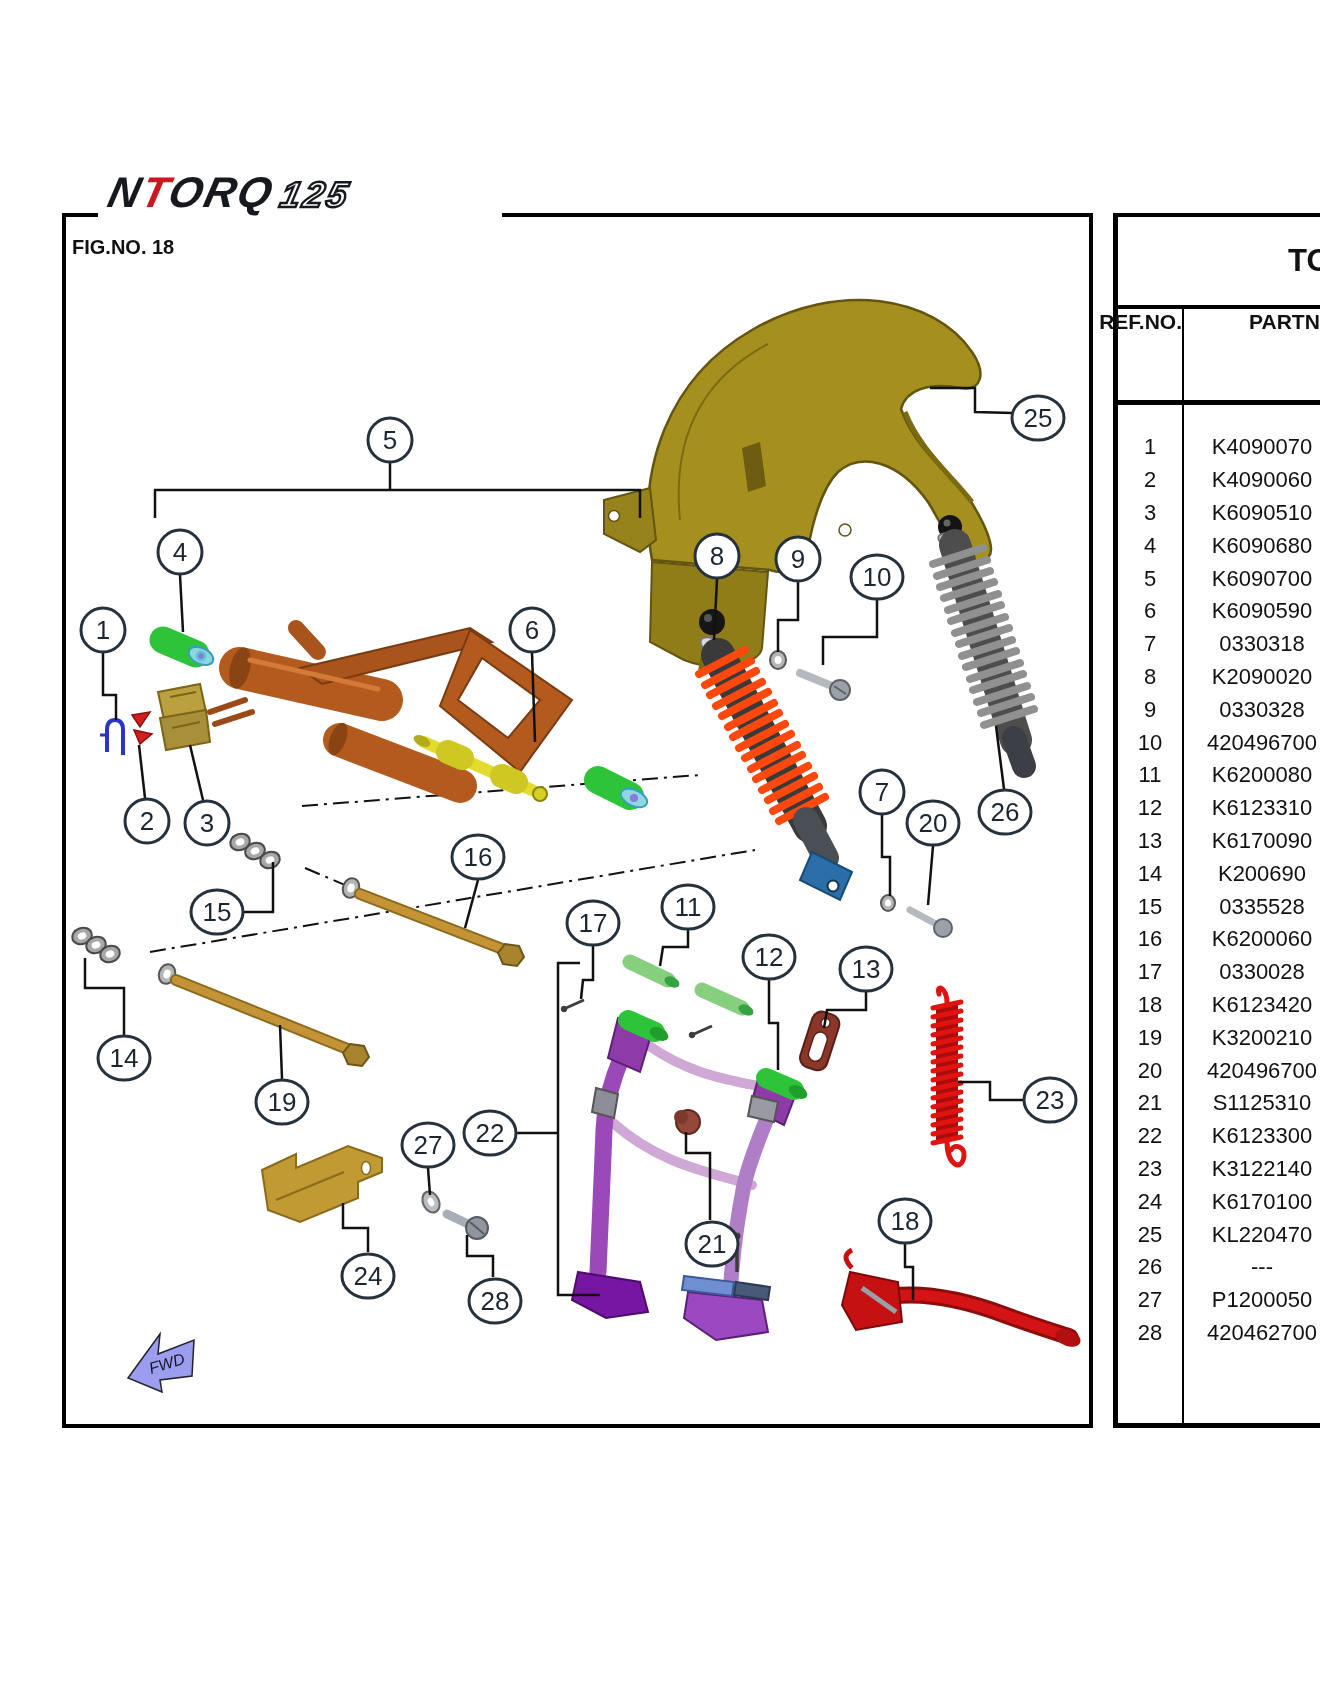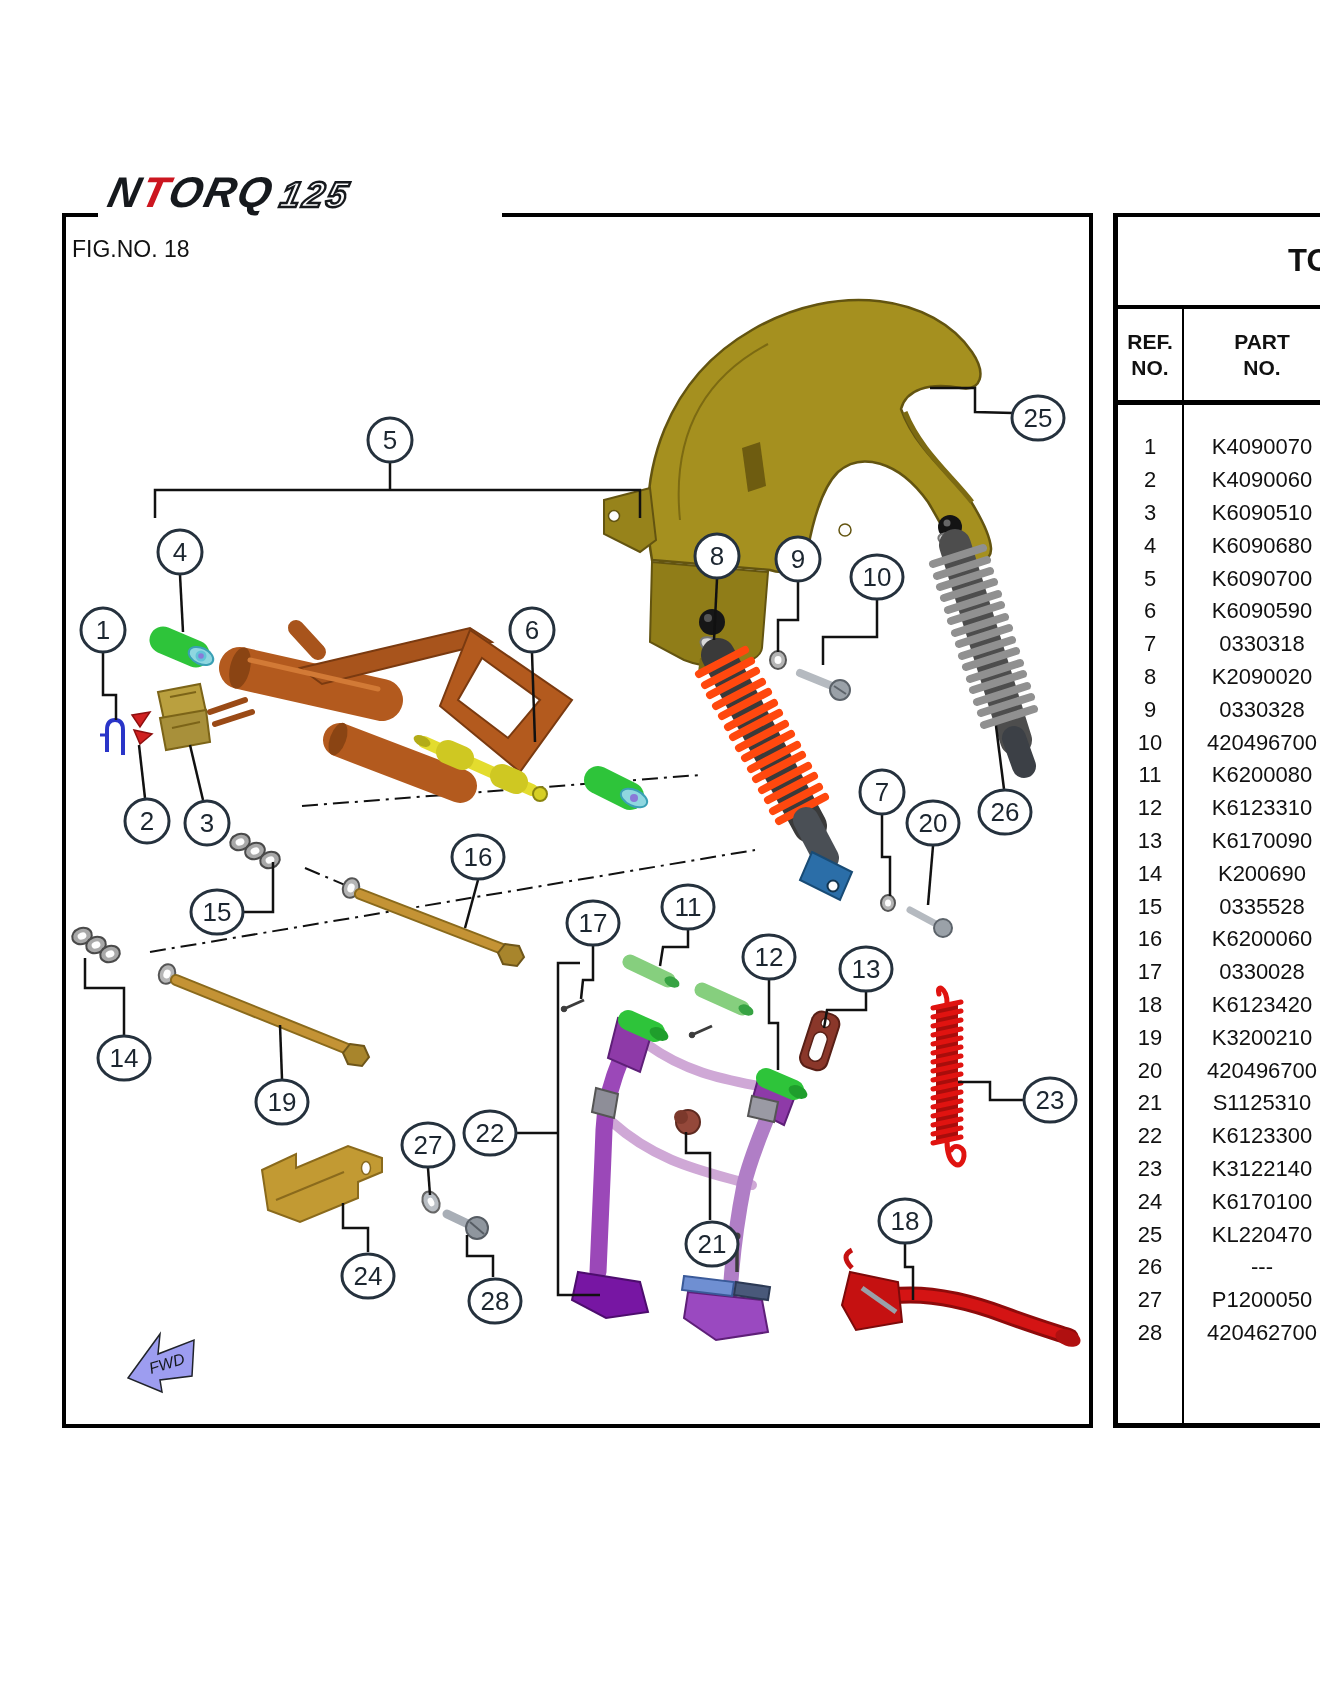--- a/index.html
+++ b/index.html
@@ -6,33 +6,33 @@
   .page{position:relative;width:1320px;height:1700px;background:#fff;overflow:hidden;
         font-family:"Liberation Sans",sans-serif;color:#111;}
   .frame{position:absolute;left:62px;top:213px;width:1031px;height:1215px;
          border:4px solid #000;box-sizing:border-box;z-index:1;}
   .logo-bg{position:absolute;left:98px;top:203px;width:404px;height:18px;background:#fff;z-index:4;}
   .logo{position:absolute;left:108px;top:168px;z-index:5;transform:skewX(-13deg);
         font-style:italic;font-weight:bold;white-space:nowrap;line-height:48px;}
   .logo-main{font-size:43px;letter-spacing:2px;color:#16191d;}
   .logo-t{color:#cc1620;}
   .logo-125{font-size:36px;color:#fdfdfd;-webkit-text-stroke:2.5px #16191d;margin-left:8px;letter-spacing:3px;}
-  .fig-label{position:absolute;left:72px;top:236px;font-weight:normal;font-size:23px;z-index:2;}
+  .fig-label{position:absolute;left:72px;top:236px;font-weight:bold;font-size:20px;z-index:2;}
   .footer-title{position:absolute;left:62px;top:1354px;width:1031px;text-align:center;
                 font-weight:bold;font-size:33px;letter-spacing:.5px;z-index:2;}
   .parts-table{position:absolute;left:1113px;top:213px;width:420px;height:1215px;z-index:1;
                border-left:5px solid #000;border-top:4px solid #000;border-bottom:5px solid #000;
                box-sizing:border-box;background:#fff;}
   .pt-title{height:88px;position:relative;}
   .pt-title span{position:absolute;left:170px;top:50%;transform:translateY(-50%);
                  font-weight:bold;font-size:31px;white-space:nowrap;}
   .pt-sep1{height:4px;background:#000;}
   .pt-sep2{height:5px;background:#000;}
   .pt-header{height:91px;display:flex;}
-  .pt-h1,.pt-h2{display:flex;flex-direction:column;justify-content:center;text-align:center;
+  .pt-h1,.pt-h2{display:flex;justify-content:flex-end;text-align:center;
                 font-weight:bold;font-size:21px;line-height:26px;}
   .pt-h1{width:64px;}
   .pt-h2{width:160px;}
   .pt-body{position:relative;padding-top:26px;height:992px;box-sizing:border-box;}
   .pt-coldiv{position:absolute;left:64px;top:92px;bottom:0;width:2px;background:#000;}
   .pt-row{display:flex;height:32.8px;align-items:center;font-size:22px;}
   .pt-ref{width:64px;text-align:center;}
   .pt-part{width:160px;text-align:center;}
   svg.art{position:absolute;left:0;top:0;z-index:3;pointer-events:none;}
   .callout-num{font-family:"Liberation Sans",sans-serif;font-size:26px;fill:#1c2630;}

